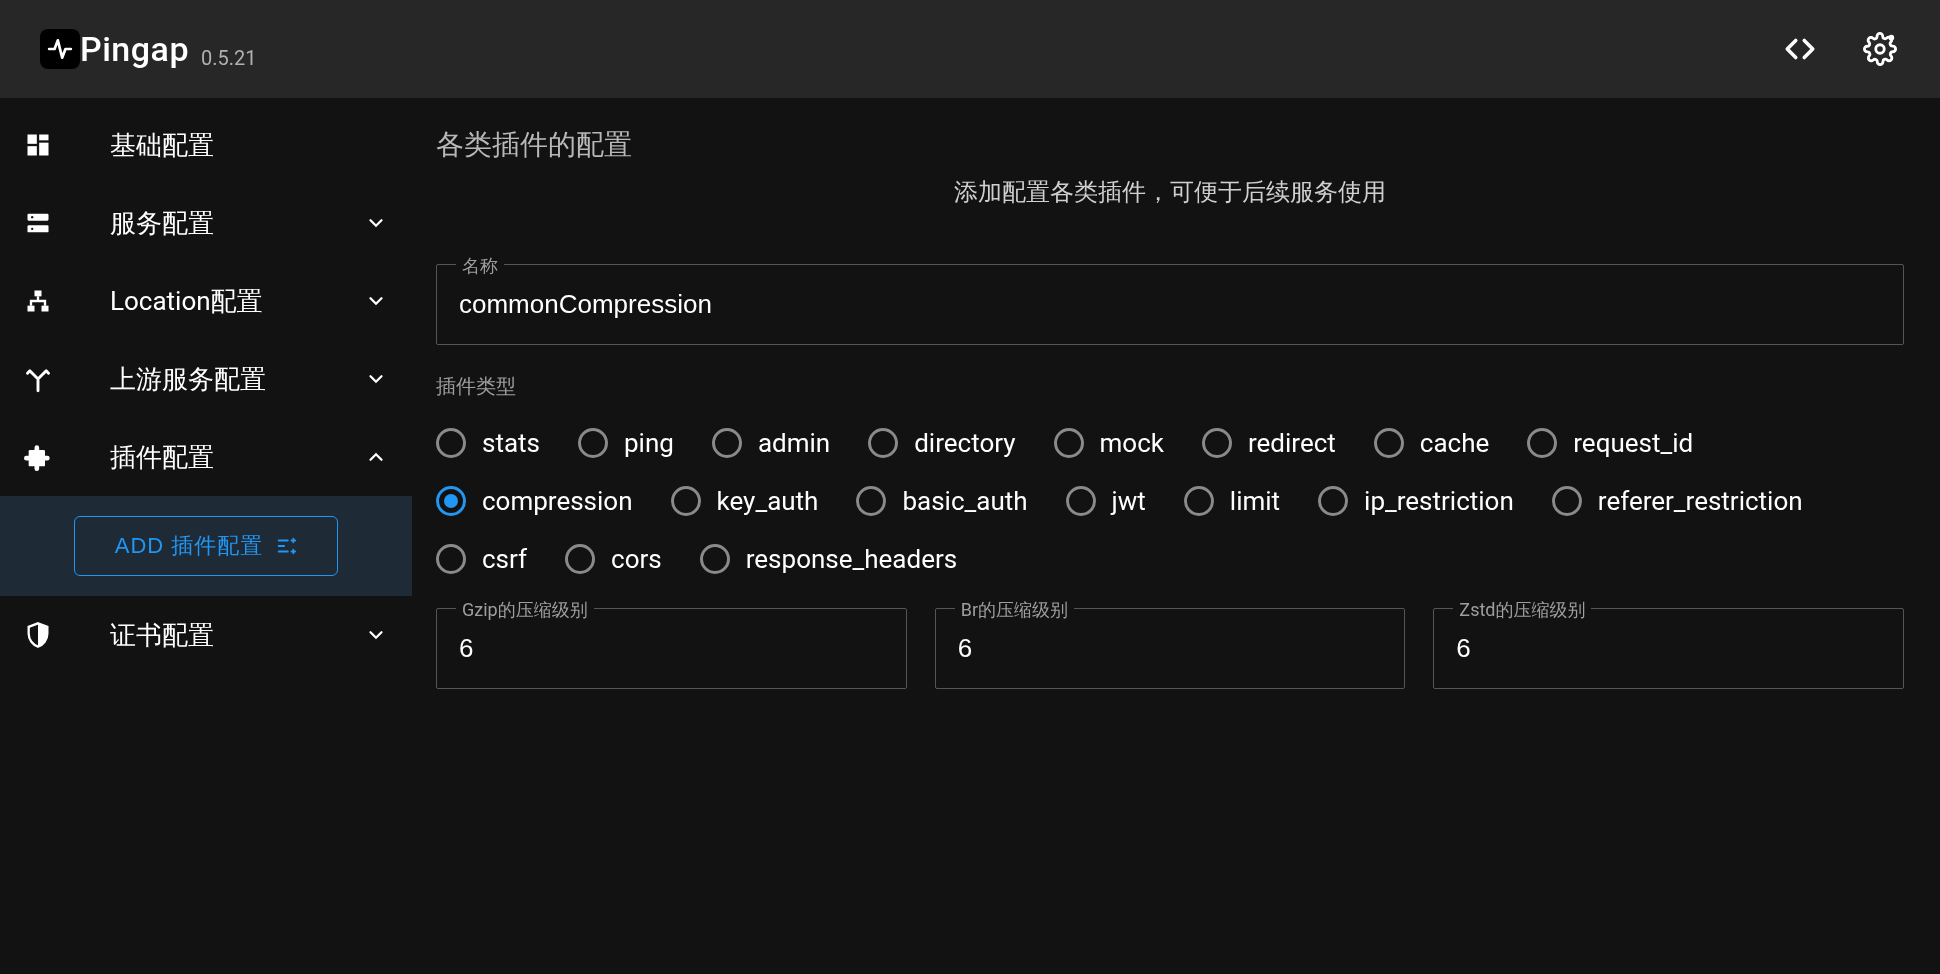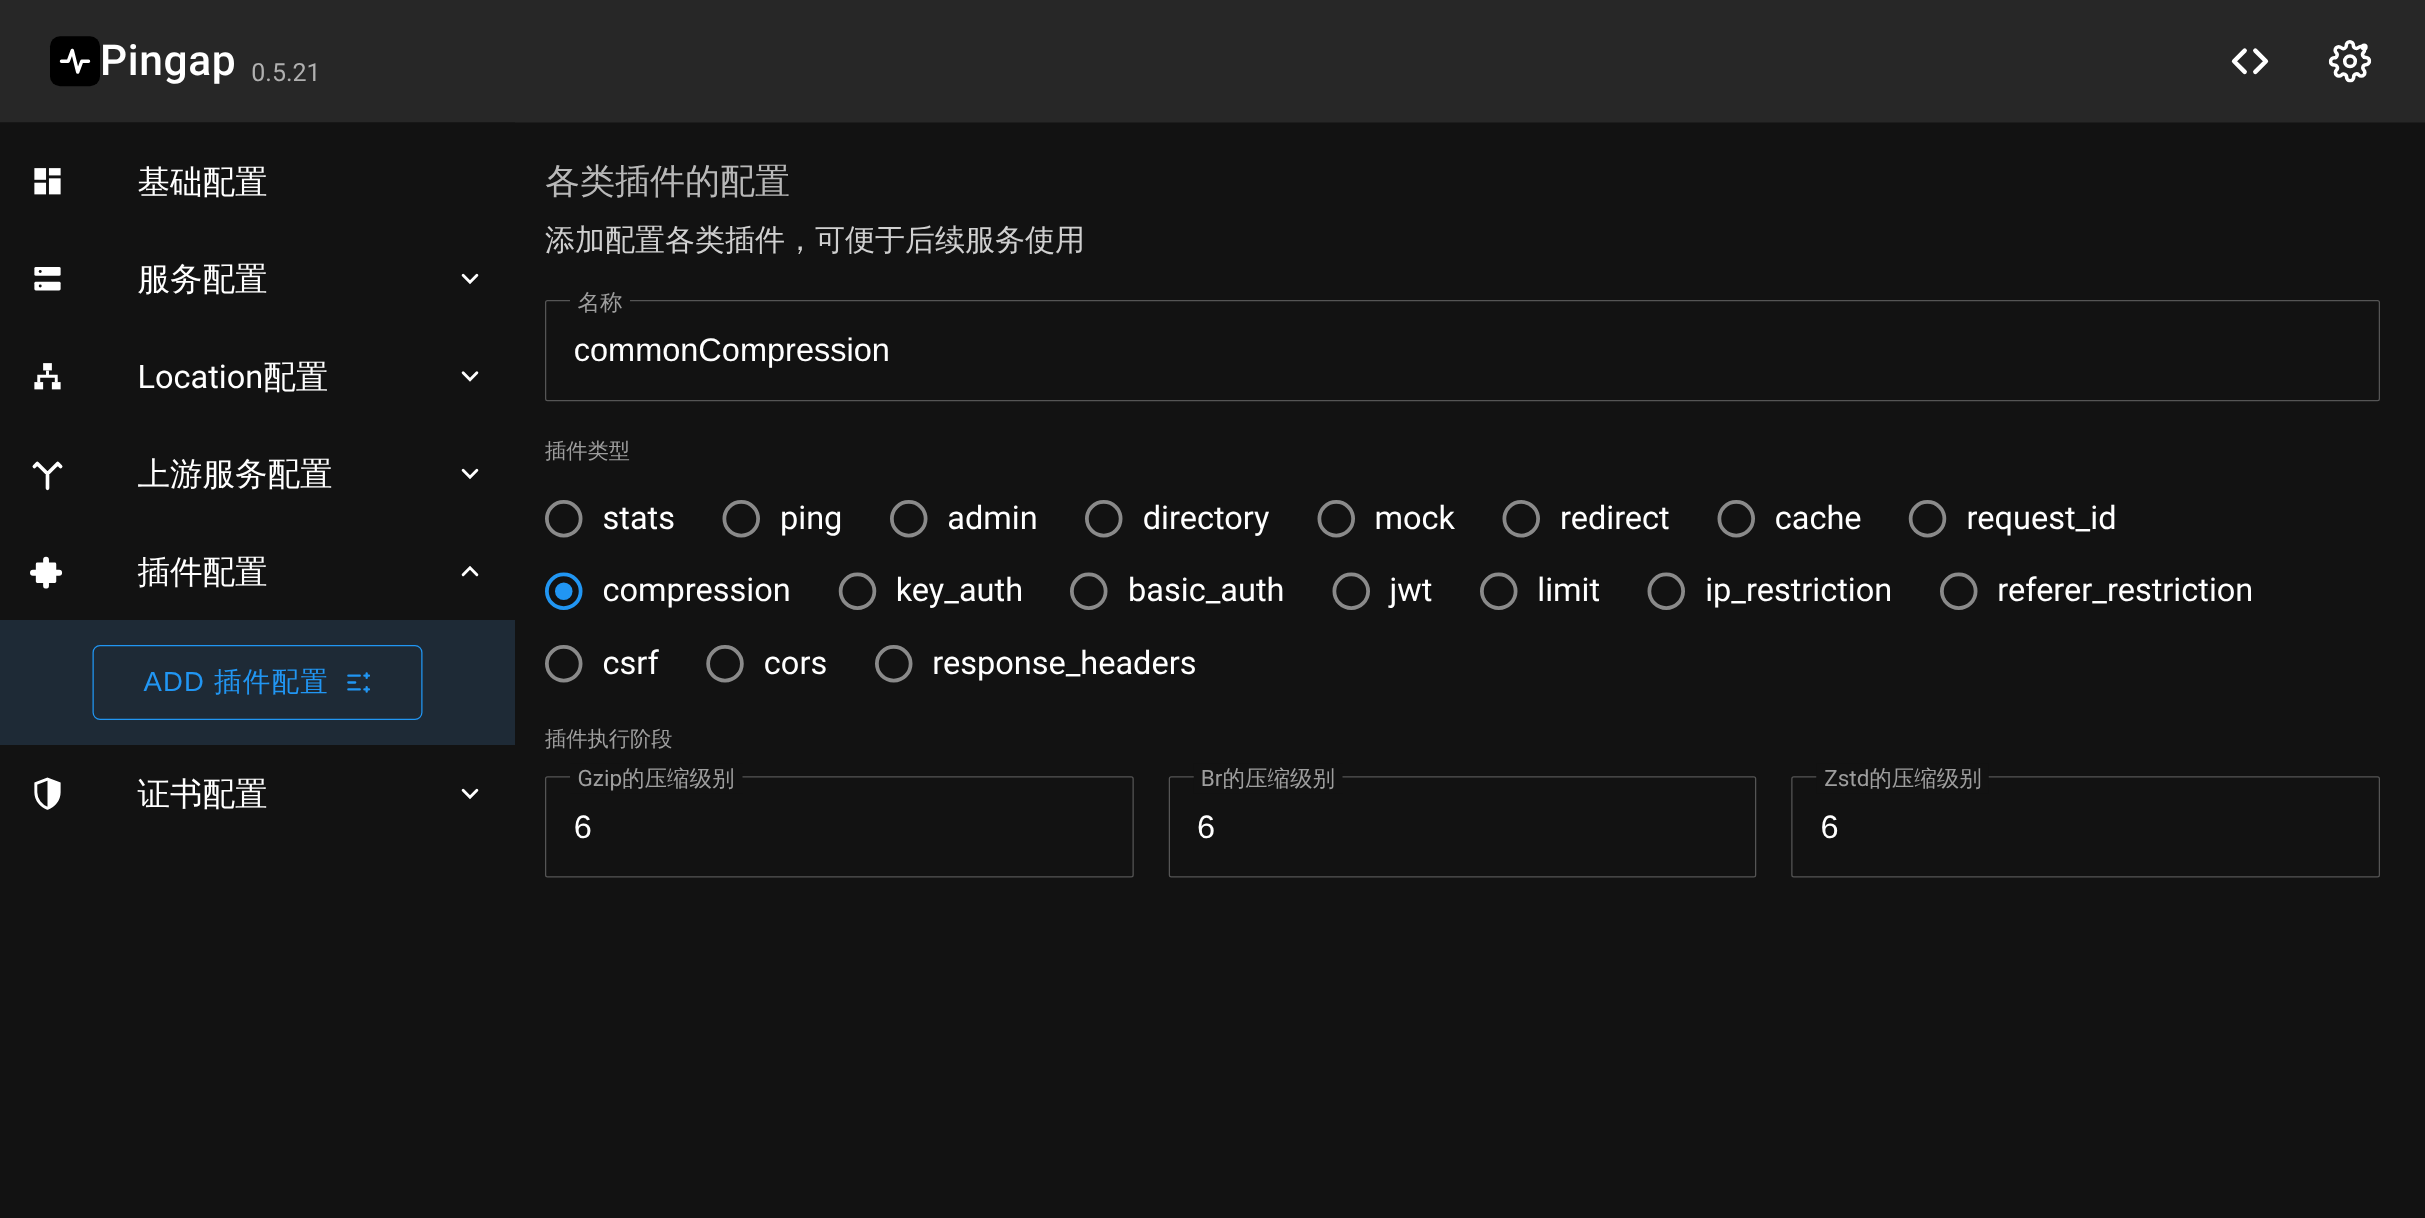--- a/index.html
+++ b/index.html
@@ -100,21 +100,22 @@
     overflow: hidden;
   }
   .main-title {
     font-size: 28px;
     color: #b8b8b8;
     margin-bottom: 12px;
   }
   .main-sub {
     font-size: 24px;
     color: #d0d0d0;
-    margin-bottom: 32px;
+    margin-bottom: 56px;
+    text-align: center;
   }
 
   .field {
     position: relative;
     margin-bottom: 28px;
   }
   .field .legend {
     position: absolute;
     top: -10px;
     left: 20px;
@@ -128,21 +129,21 @@
     border: 1.5px solid #555;
     border-radius: 2px;
     background: transparent;
     color: #fff;
     font-size: 26px;
     padding: 24px 22px;
     outline: none;
   }
 
   .section-label {
-    font-size: 17px;
+    font-size: 20px;
     color: #9e9e9e;
     margin-bottom: 18px;
   }
 
   .radio-group {
     display: flex;
     flex-wrap: wrap;
     gap: 28px 38px;
     margin-bottom: 34px;
     margin-top: 28px;
@@ -387,21 +388,20 @@
         <div class="radio-item">
           <span class="radio-circle"></span>
           <span>cors</span>
         </div>
         <div class="radio-item">
           <span class="radio-circle"></span>
           <span>response_headers</span>
         </div>
       </div>
 
-    <div class="section-label">插件执行阶段</div>
 
     <div class="row3">
       <div class="field">
         <span class="legend">Gzip的压缩级别</span>
         <input class="text-input" type="text" value="6" style="">
       </div>
       <div class="field">
         <span class="legend">Br的压缩级别</span>
         <input class="text-input" type="text" value="6" style="">
       </div>

